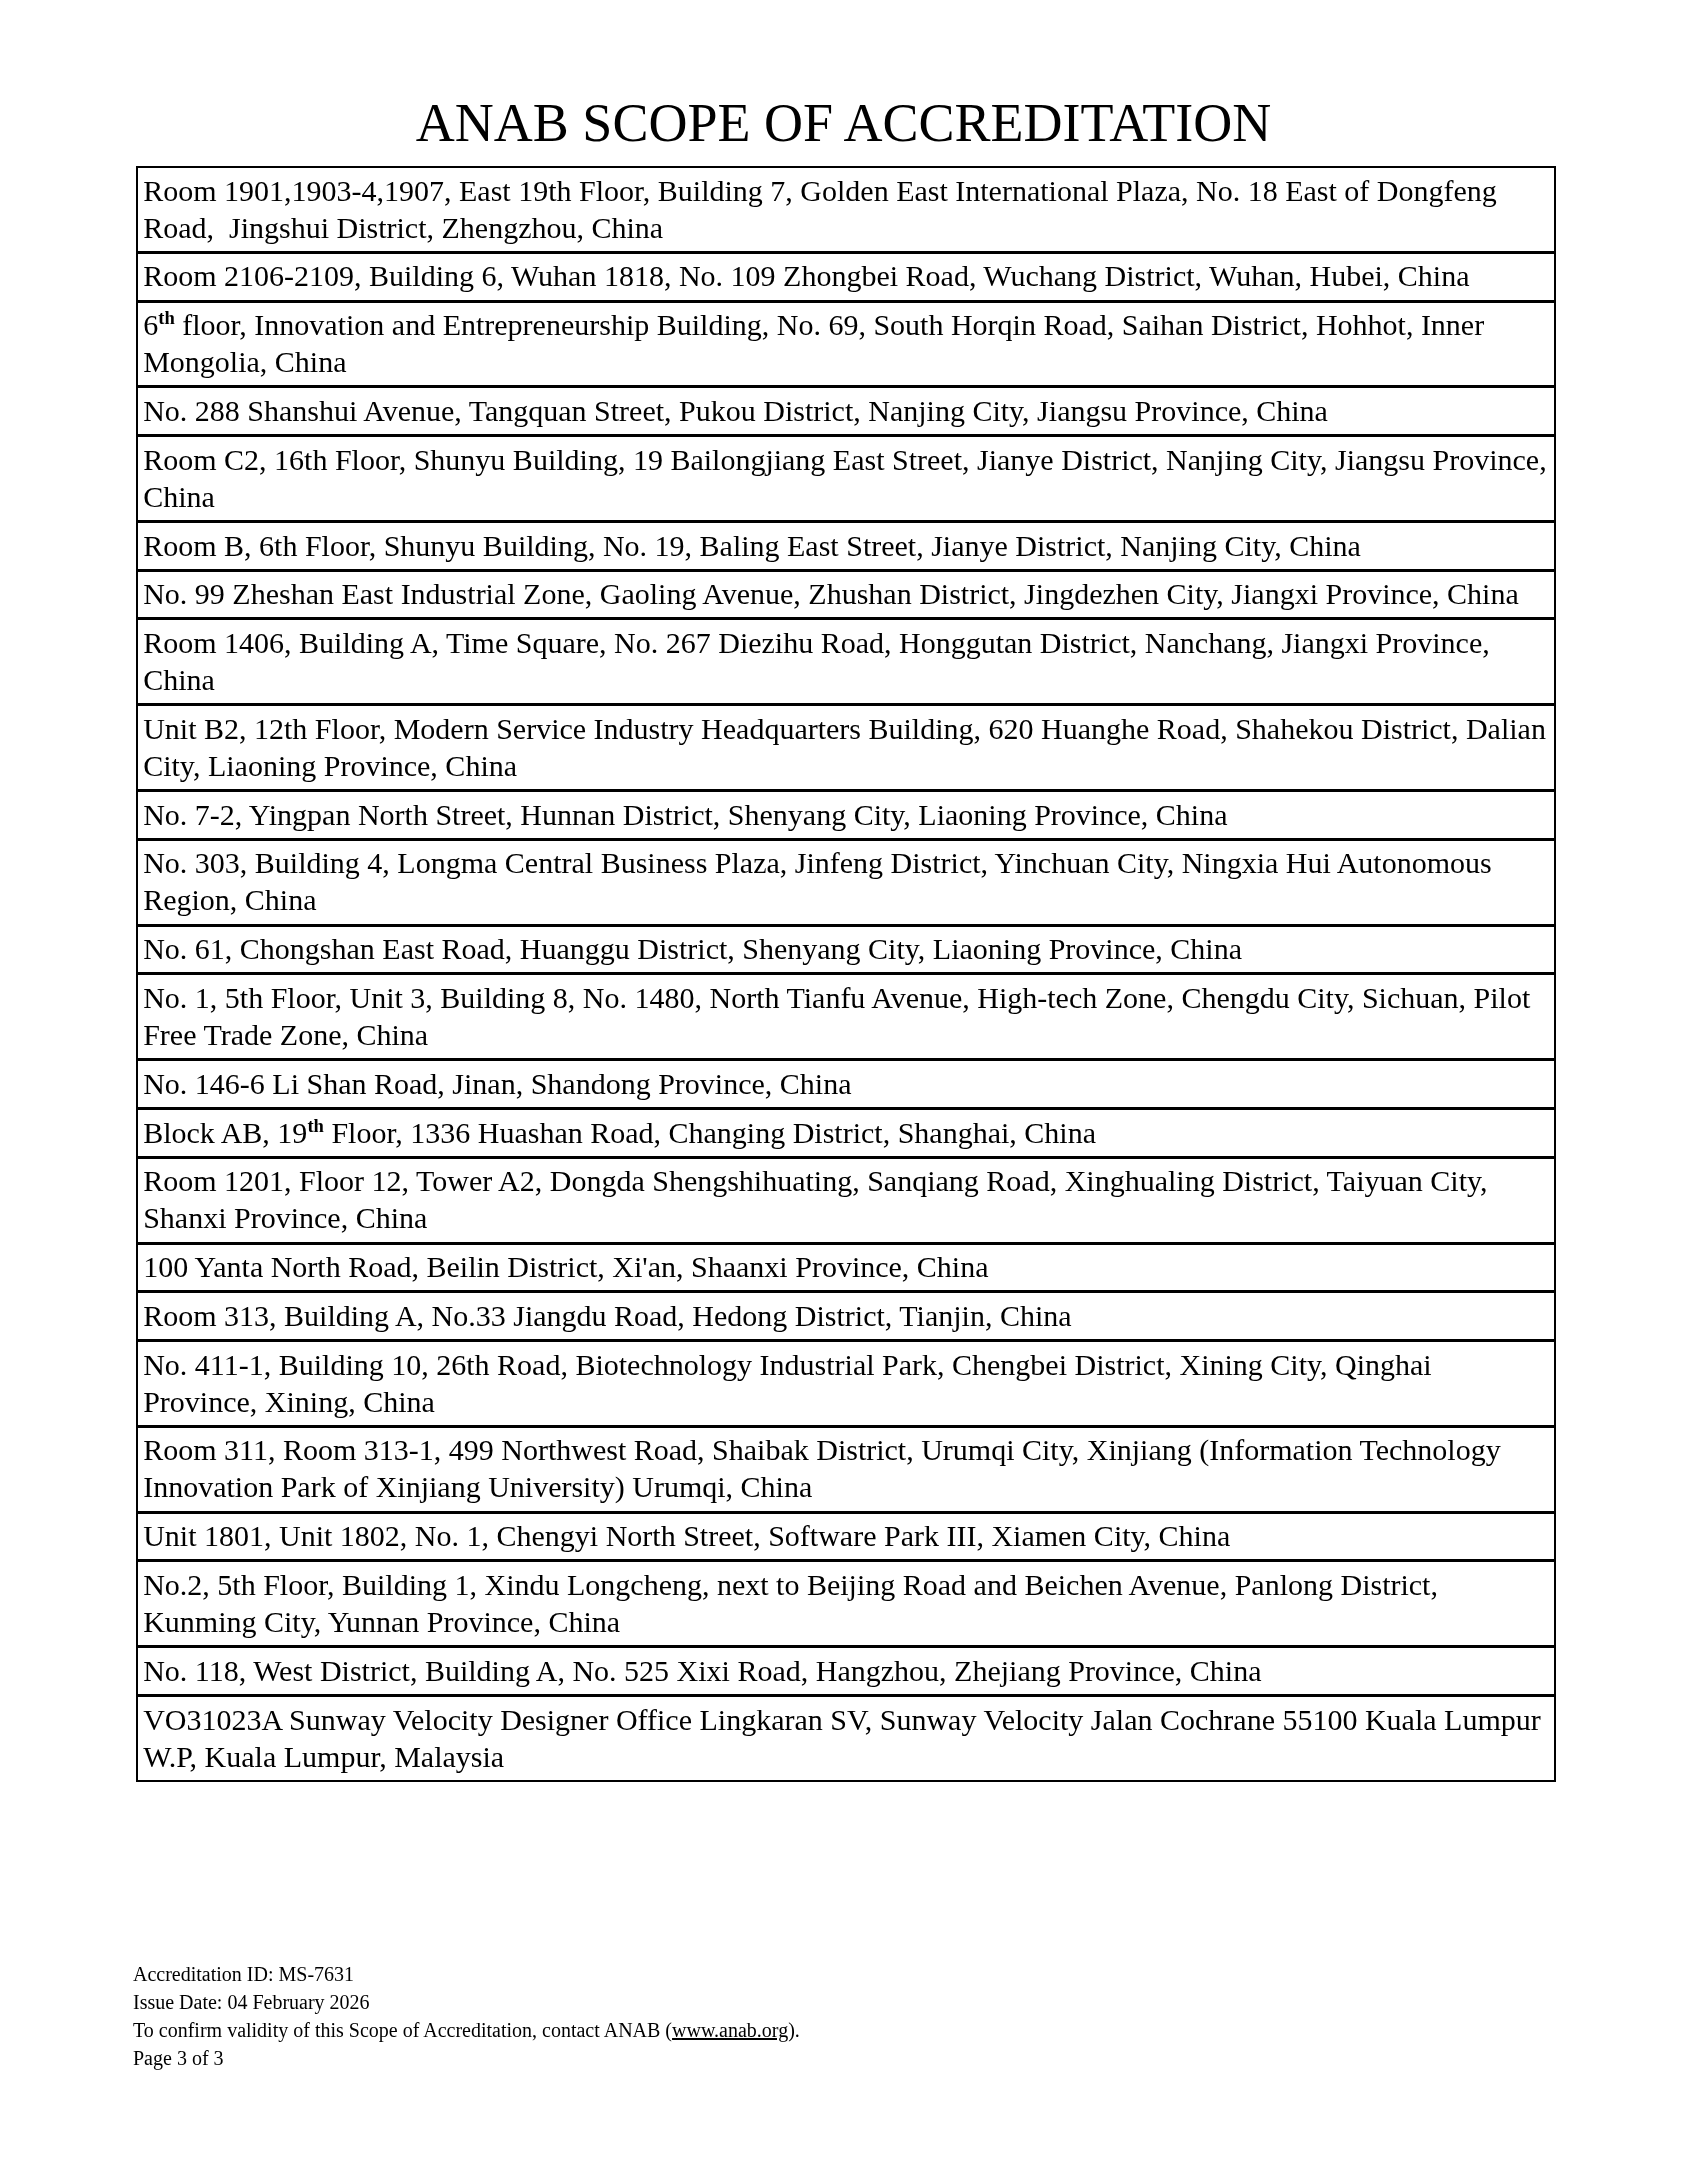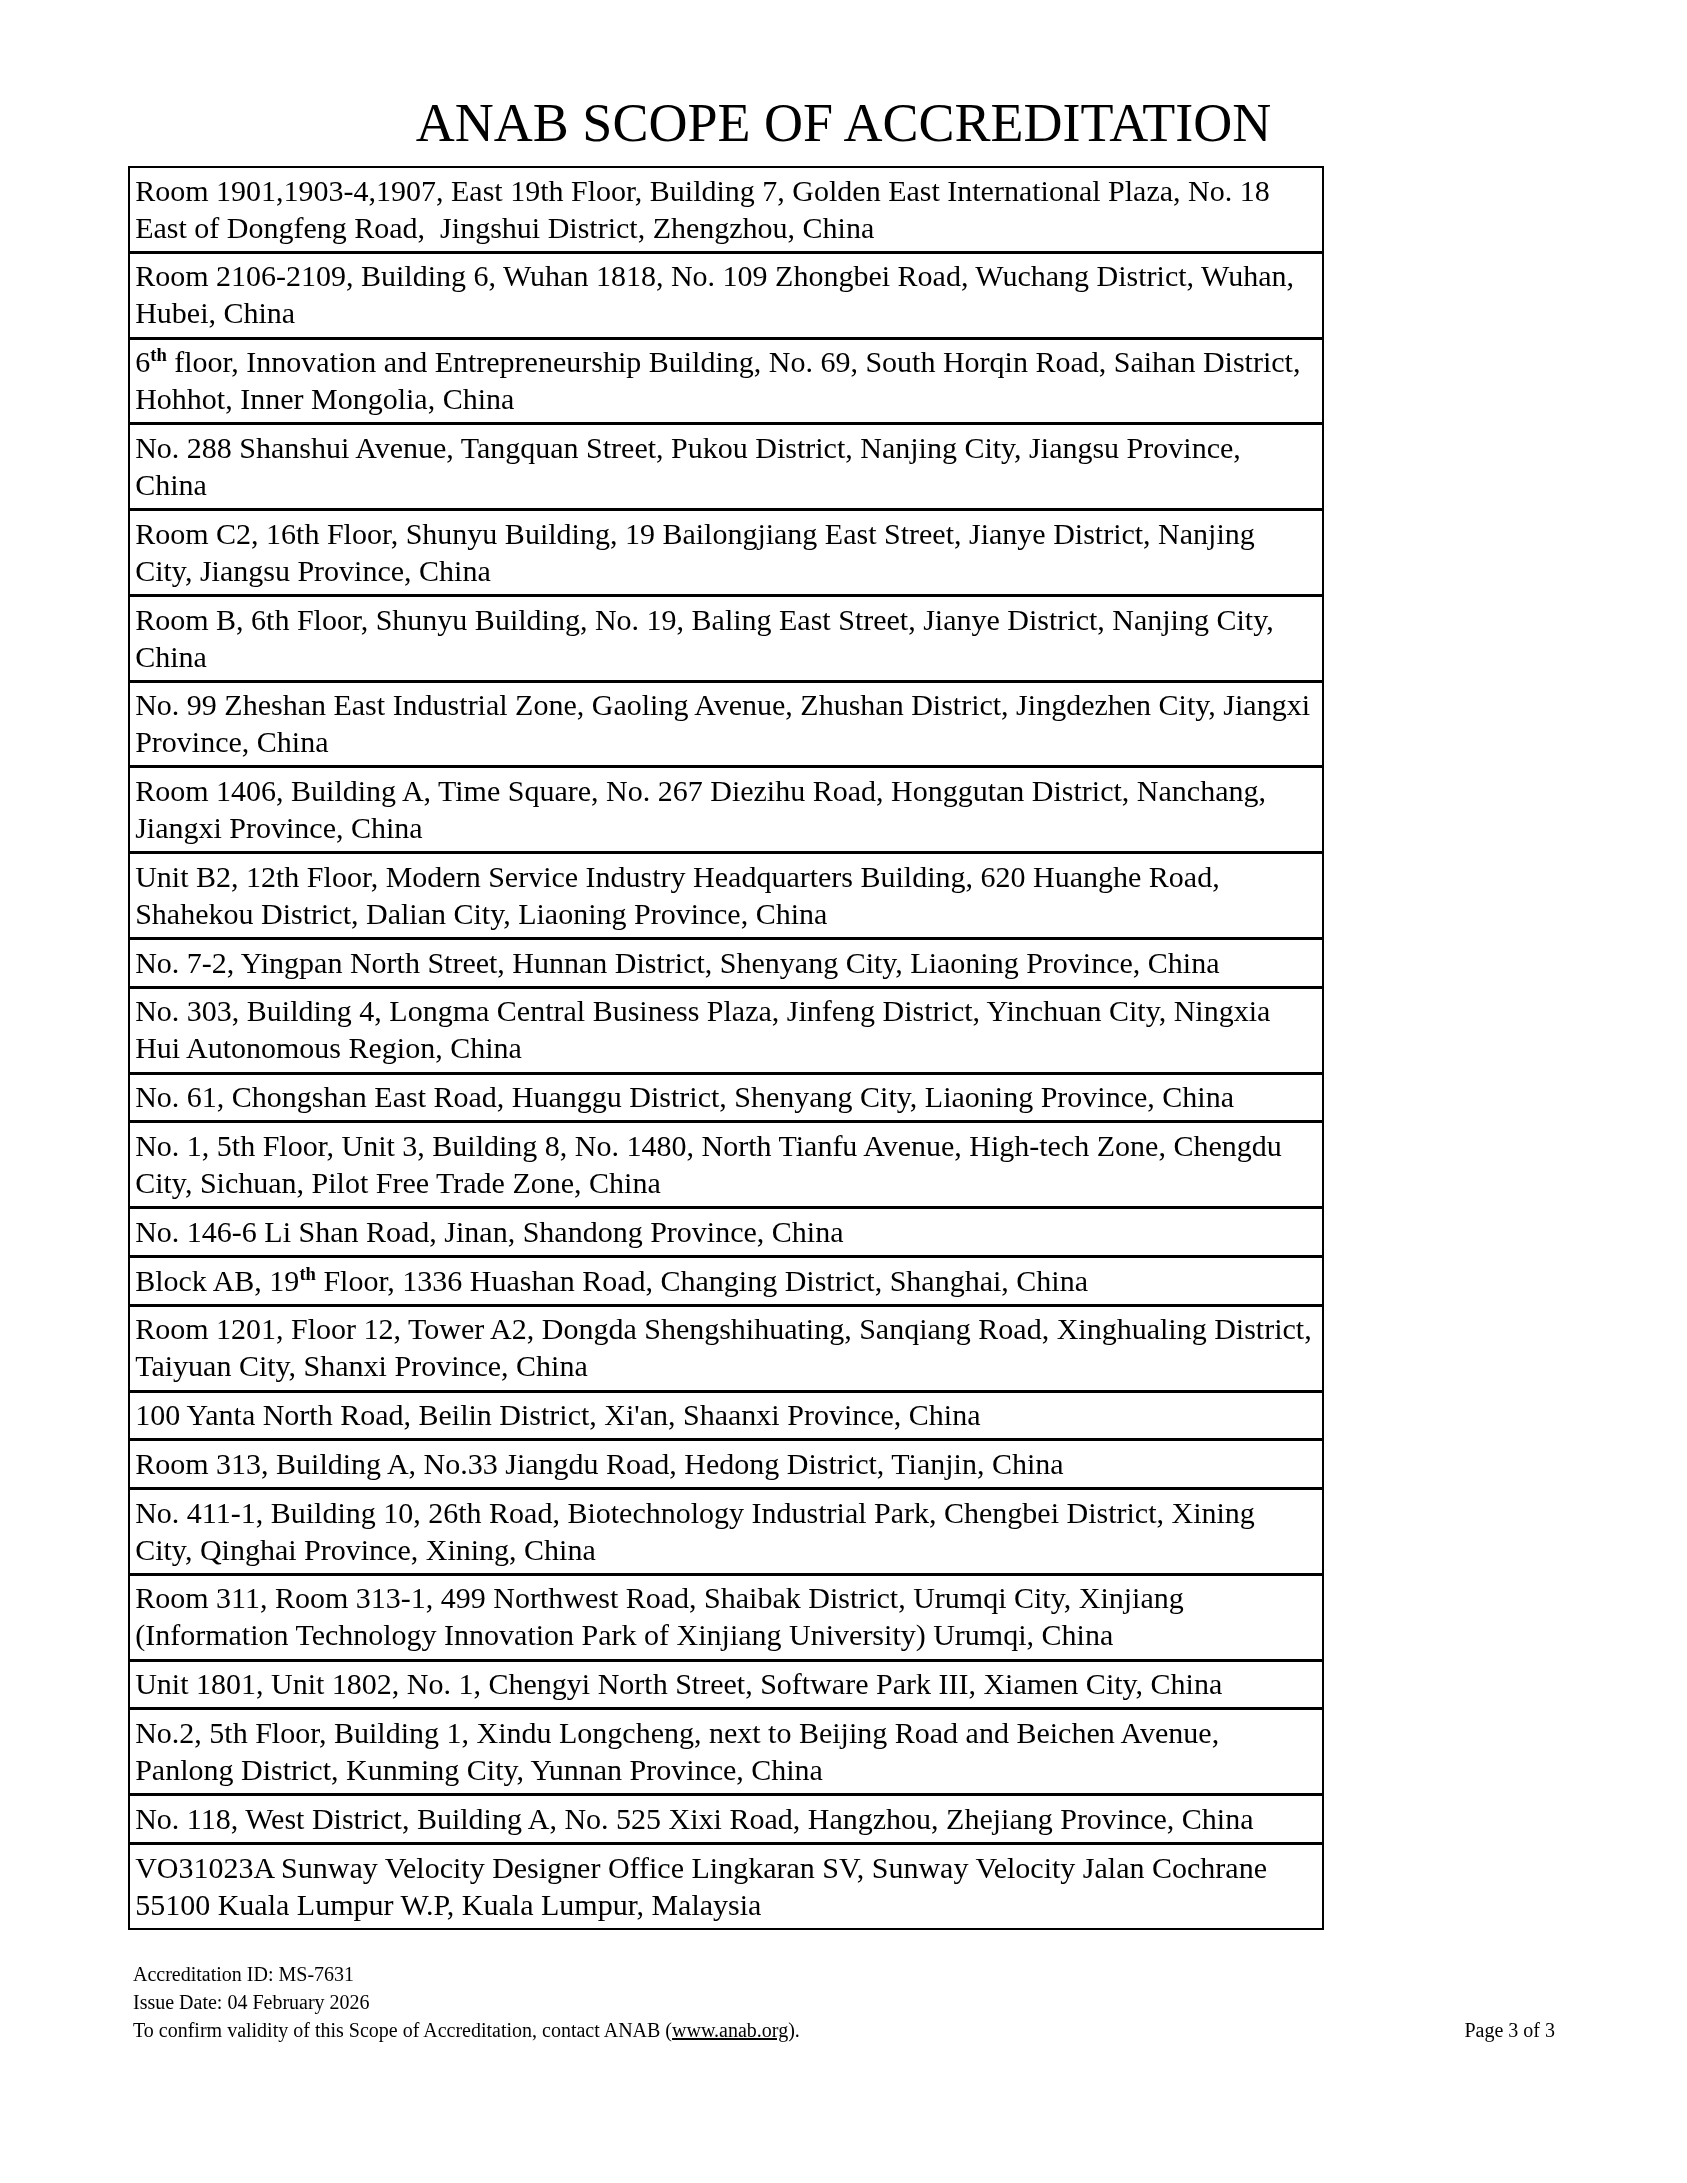--- a/index.html
+++ b/index.html
@@ -20,23 +20,23 @@
     left: 0;
     width: 100%;
     text-align: center;
     font-size: 54px;
     font-weight: normal;
     line-height: 1.1;
     white-space: nowrap;
   }
   .addr-table {
     position: absolute;
-    left: 128px;
+    left: 136px;
     top: 166px;
-    width: 1196px;
+    width: 1420px;
     box-sizing: border-box;
     border: 2.6px solid #000000;
   }
   .addr-row {
     border-top: 3.6px solid #000000;
     padding: 3.6px 7.2px 5.2px 5.2px;
     font-size: 30px;
     line-height: 37px;
     white-space: pre-wrap;
   }
@@ -60,22 +60,23 @@
     right: 132px;
     top: 1960px;
     font-size: 20px;
     line-height: 28px;
   }
   .footer-line {
     display: block;
   }
   .footer-line-bottom {
     display: flex;
-    justify-content: space-between;
+    justify-content: flex-start;
     align-items: baseline;
+    flex-direction: column;
   }
   .anab-link {
     text-decoration: underline;
     color: #000000;
   }
 </style>
 </head>
 <body>
 
 <div class="page-title">ANAB SCOPE OF ACCREDITATION</div>

